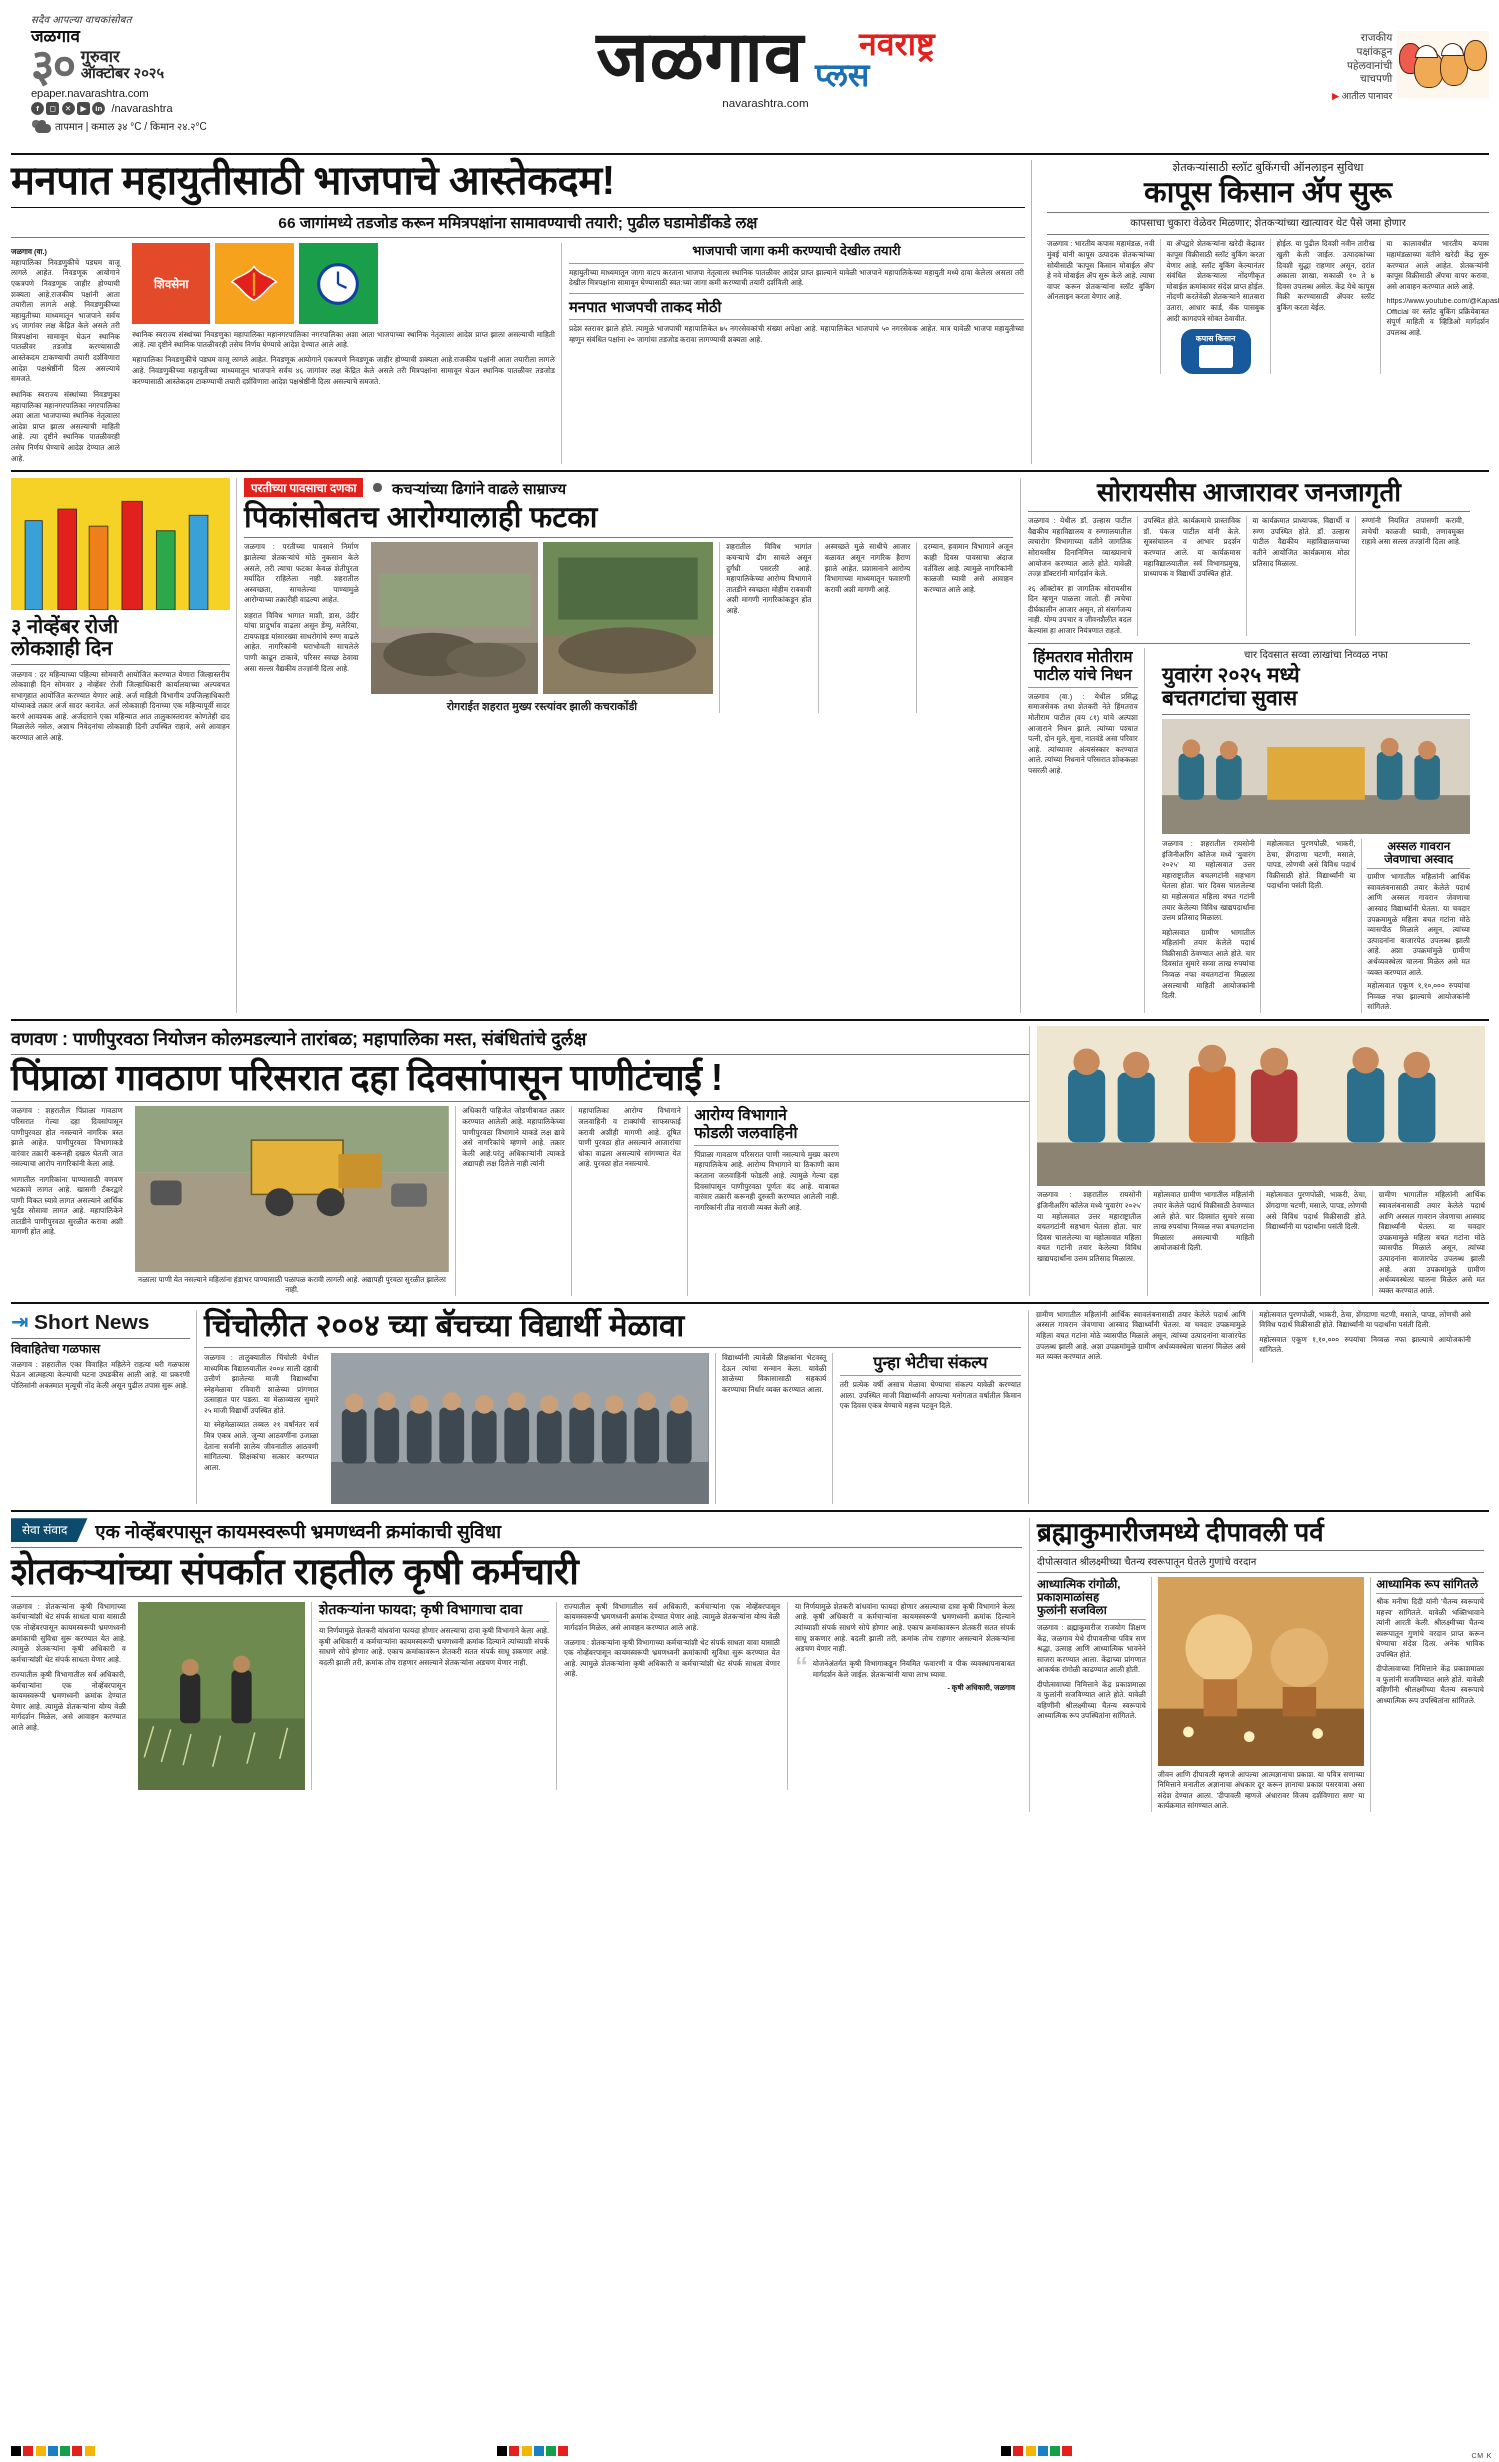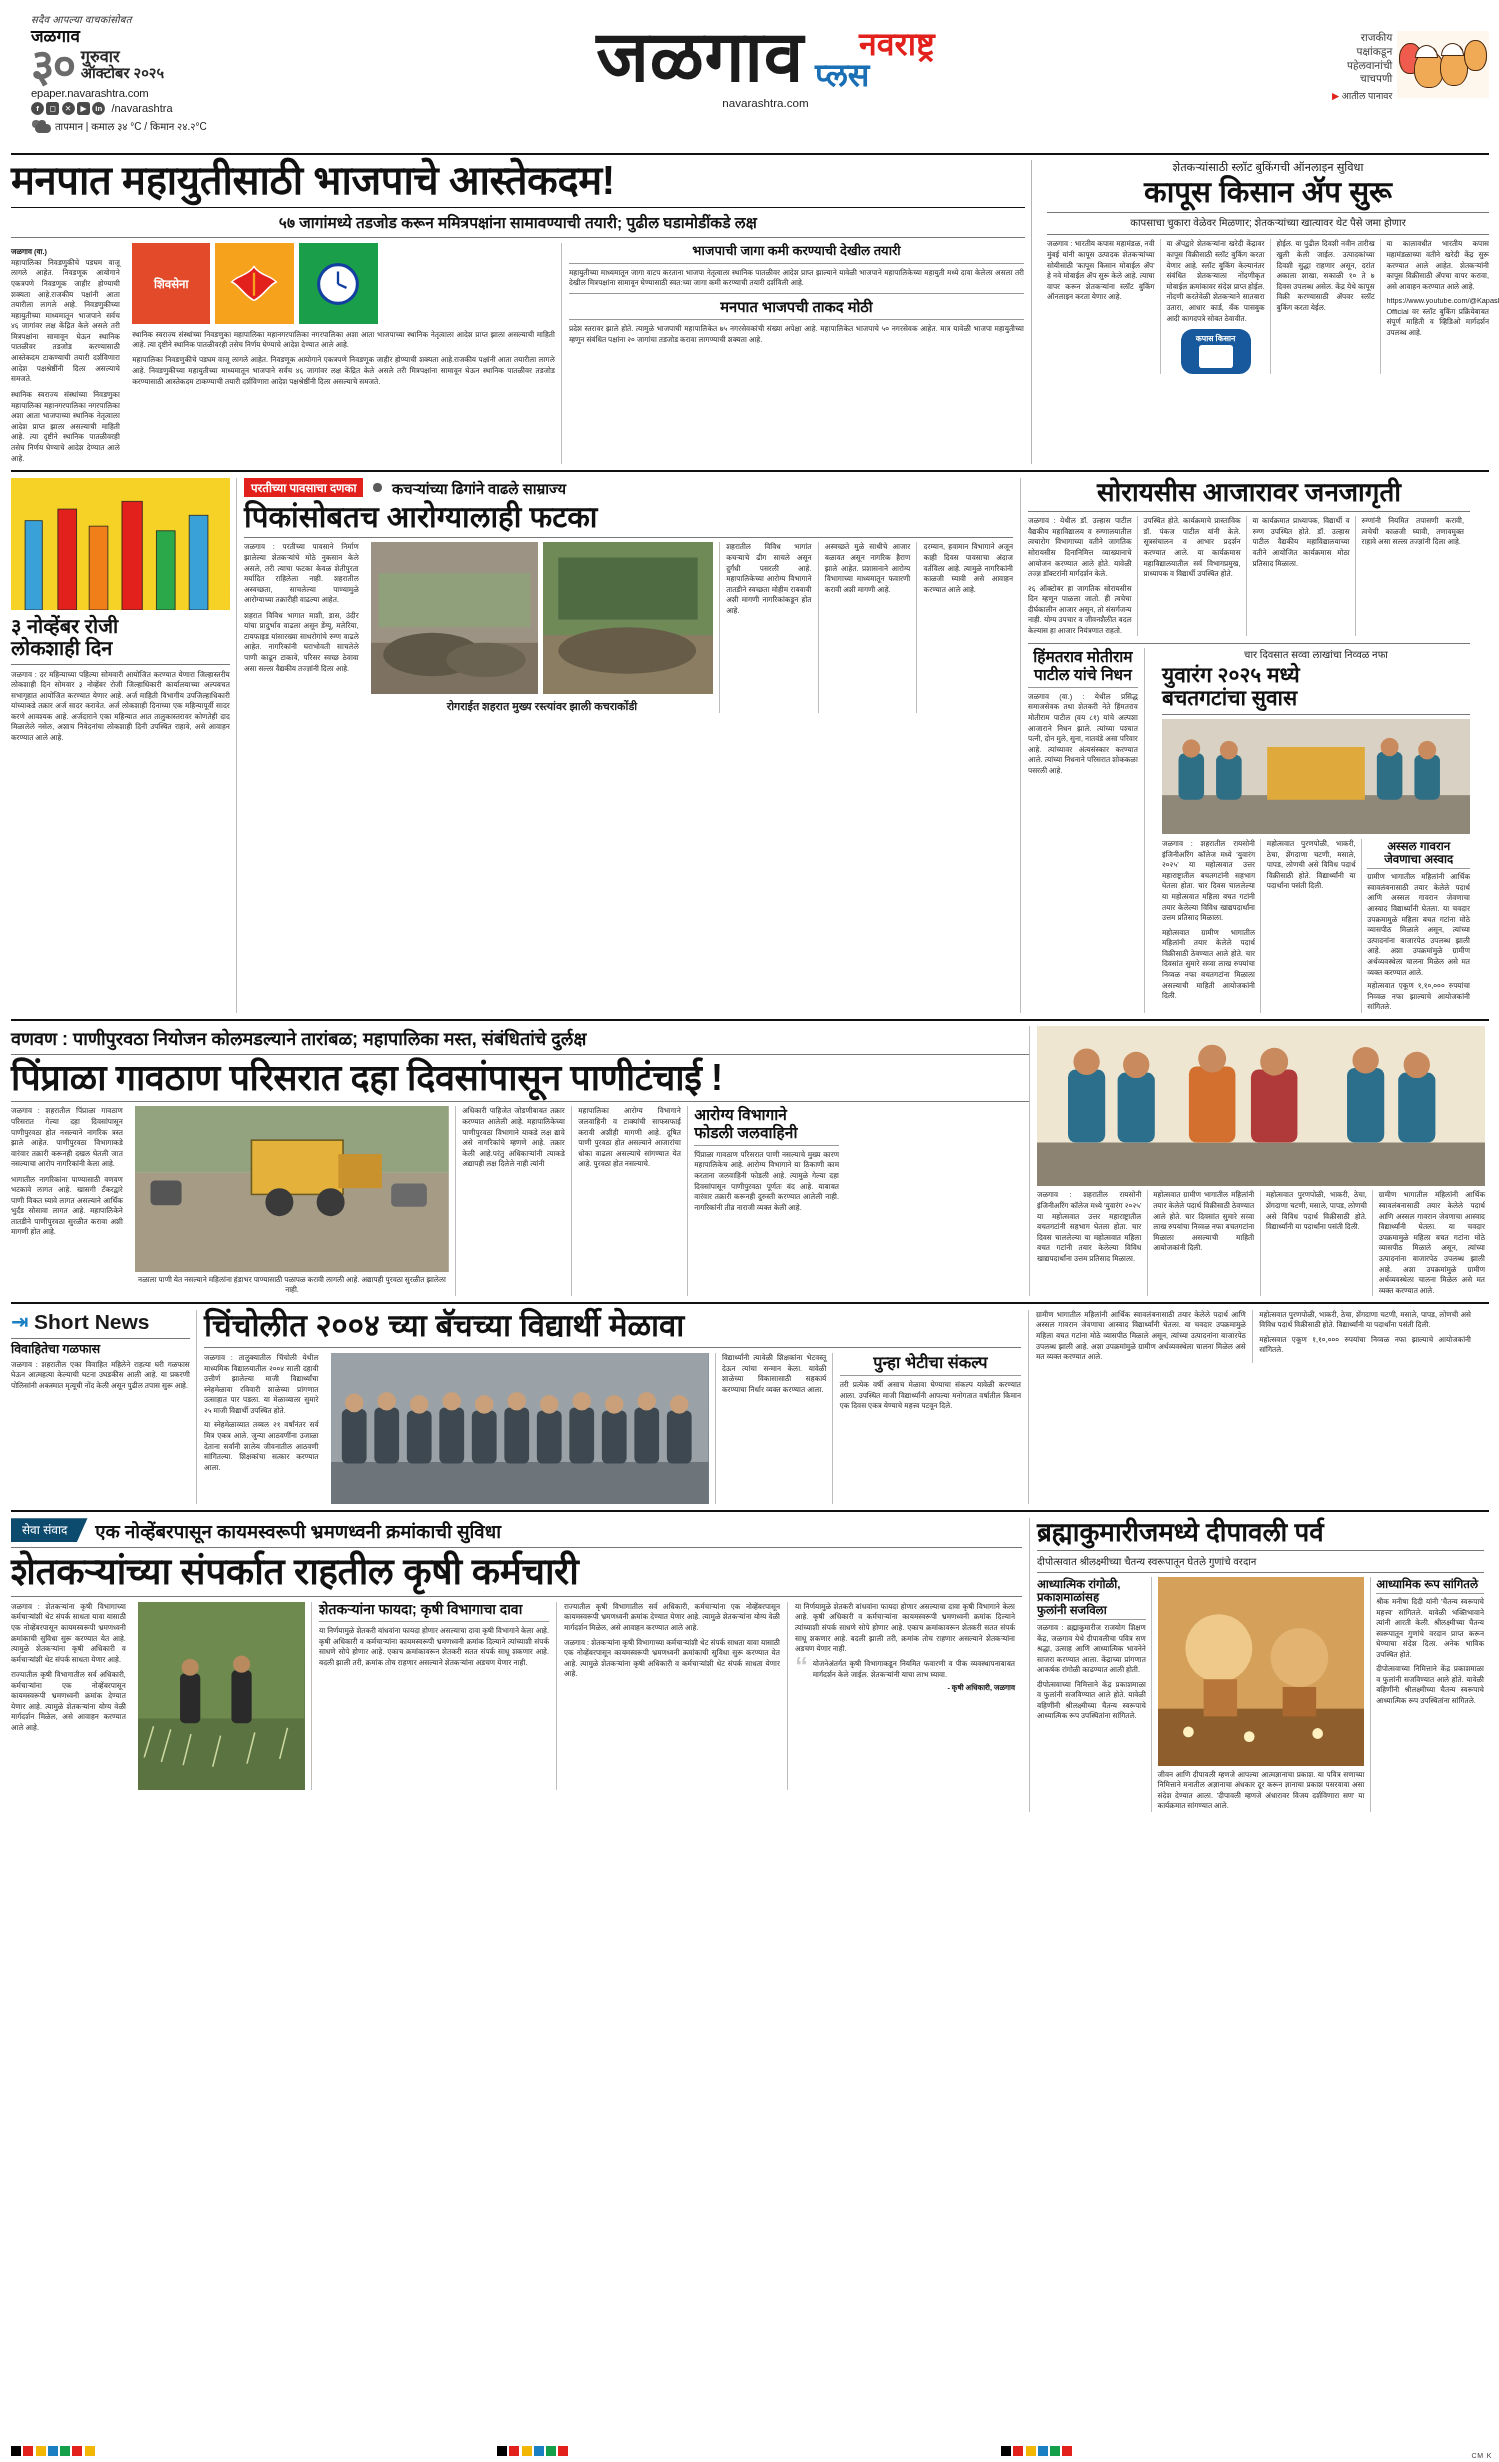--- a/index.html
+++ b/index.html
@@ -186,21 +186,21 @@
     </div>
   </div>
 
   <div class="mast-sep"></div>
 
   <div class="cols" style="margin-top:4.7px;">
 
     <div style="width:1018px">
       <div class="h-xl">मनपात महायुतीसाठी भाजपाचे आस्तेकदम!</div>
       <div style="border-top:1.6px solid #111;margin-top:5.4px"></div>
-      <div class="deck" style="margin-top:4.7px;font-size:15.5px">५७ जागांमध्ये तडजोड करून ममित्रपक्षांना सामावण्याची तयारी; पुढील घडामोडींकडे लक्ष</div>
+      <div class="deck" style="margin-top:4.7px;font-size:15.5px">66 जागांमध्ये तडजोड करून ममित्रपक्षांना सामावण्याची तयारी; पुढील घडामोडींकडे लक्ष</div>
       <div style="border-top:0.8px solid #777;margin-top:4.7px"></div>
 
       <div class="cols" style="margin-top:5.4px">
         <div style="width:115px;padding-right:6.2px">
           <div class="tiny just" style="font-weight:700;display:inline">जळगाव (वा.)</div>
           <div class="tiny just">महापालिका निवडणुकीचे पडघम वाजू लागले आहेत. निवडणूक आयोगाने एकत्रपणे निवडणूक जाहीर होण्याची शक्यता आहे.राजकीय पक्षांनी आता तयारीला लागले आहे. निवडणुकीच्या महायुतीच्या माध्यमातून भाजपाने सर्वच ४६ जागांवर लक्ष केंद्रित केले असले तरी मित्रपक्षांना सामावून घेऊन स्थानिक पातळीवर तडजोड करण्यासाठी आस्तेकदम टाकण्याची तयारी दर्शविणारा आदेश पक्षश्रेष्ठींनी दिला असल्याचे समजते.</div>
           <div class="tiny just" style="margin-top:5.4px">स्थानिक स्वराज्य संस्थांच्या निवडणुका महापालिका महानगरपालिका नगरपालिका अशा आता भाजपाच्या स्थानिक नेतृत्वाला आदेश प्राप्त झाला असल्याची माहिती आहे. त्या दृष्टीने स्थानिक पातळीवरही तसेच निर्णय घेण्याचे आदेश देण्यात आले आहे.</div>
         </div>
 
         <div style="width:435px;padding:0 6.2px">
@@ -221,21 +221,21 @@
           </div>
           <div class="tiny just" style="margin-top:5.4px">स्थानिक स्वराज्य संस्थांच्या निवडणुका महापालिका महानगरपालिका नगरपालिका अशा आता भाजपाच्या स्थानिक नेतृत्वाला आदेश प्राप्त झाला असल्याची माहिती आहे. त्या दृष्टीने स्थानिक पातळीवरही तसेच निर्णय घेण्याचे आदेश देण्यात आले आहे.</div>
           <div class="tiny just" style="margin-top:4.7px">महापालिका निवडणुकीचे पडघम वाजू लागले आहेत. निवडणूक आयोगाने एकत्रपणे निवडणूक जाहीर होण्याची शक्यता आहे.राजकीय पक्षांनी आता तयारीला लागले आहे. निवडणुकीच्या महायुतीच्या माध्यमातून भाजपाने सर्वच ४६ जागांवर लक्ष केंद्रित केले असले तरी मित्रपक्षांना सामावून घेऊन स्थानिक पातळीवर तडजोड करण्यासाठी आस्तेकदम टाकण्याची तयारी दर्शविणारा आदेश पक्षश्रेष्ठींनी दिला असल्याचे समजते.</div>
         </div>
 
         <div style="width:463px;padding-left:7px" class="col-rule-l">
           <div class="h-xs" style="text-align:center;font-size:13px;line-height:1.2">भाजपाची जागा कमी करण्याची देखील तयारी</div>
           <div style="border-top:0.8px solid #999;margin:3.9px 0"></div>
           <div class="tiny just">महायुतीच्या माध्यमातून जागा वाटप करताना भाजपा नेतृत्वाला स्थानिक पातळीवर आदेश प्राप्त झाल्याने यावेळी भाजपाने महापालिकेच्या महायुती मध्ये दावा केलेला असला तरी देखील मित्रपक्षांना सामावून घेण्यासाठी स्वत:च्या जागा कमी करण्याची तयारी दर्शविली आहे.</div>
           <div style="border-top:0.8px solid #999;margin:4.7px 0"></div>
-          <div class="h-xs" style="text-align:center;font-size:14.7px">मनपात भाजपची ताकद मोठी</div>
+          <div class="h-xs" style="font-size:14.7px">मनपात भाजपची ताकद मोठी</div>
           <div style="border-top:0.8px solid #999;margin:3.9px 0"></div>
           <div class="tiny just">प्रदेश स्तरावर झाले होते. त्यामुळे भाजपाची महापालिकेत ७५ नगरसेवकांची संख्या अपेक्षा आहे. महापालिकेत भाजपाचे ५० नगरसेवक आहेत. मात्र यावेळी भाजपा महायुतीच्या म्हणून संबंधित पक्षांना २० जागांचा तडजोड करावा लागण्याची शक्यता आहे.</div>
         </div>
       </div>
     </div>
 
     <div class="colsep" style="border-left:0.8px solid #b5b5b5;margin:0 6.2px"></div>
 
     <div style="width:442px">
       <div class="kicker">शेतकऱ्यांसाठी स्लॉट बुकिंगची ऑनलाइन सुविधा</div>

